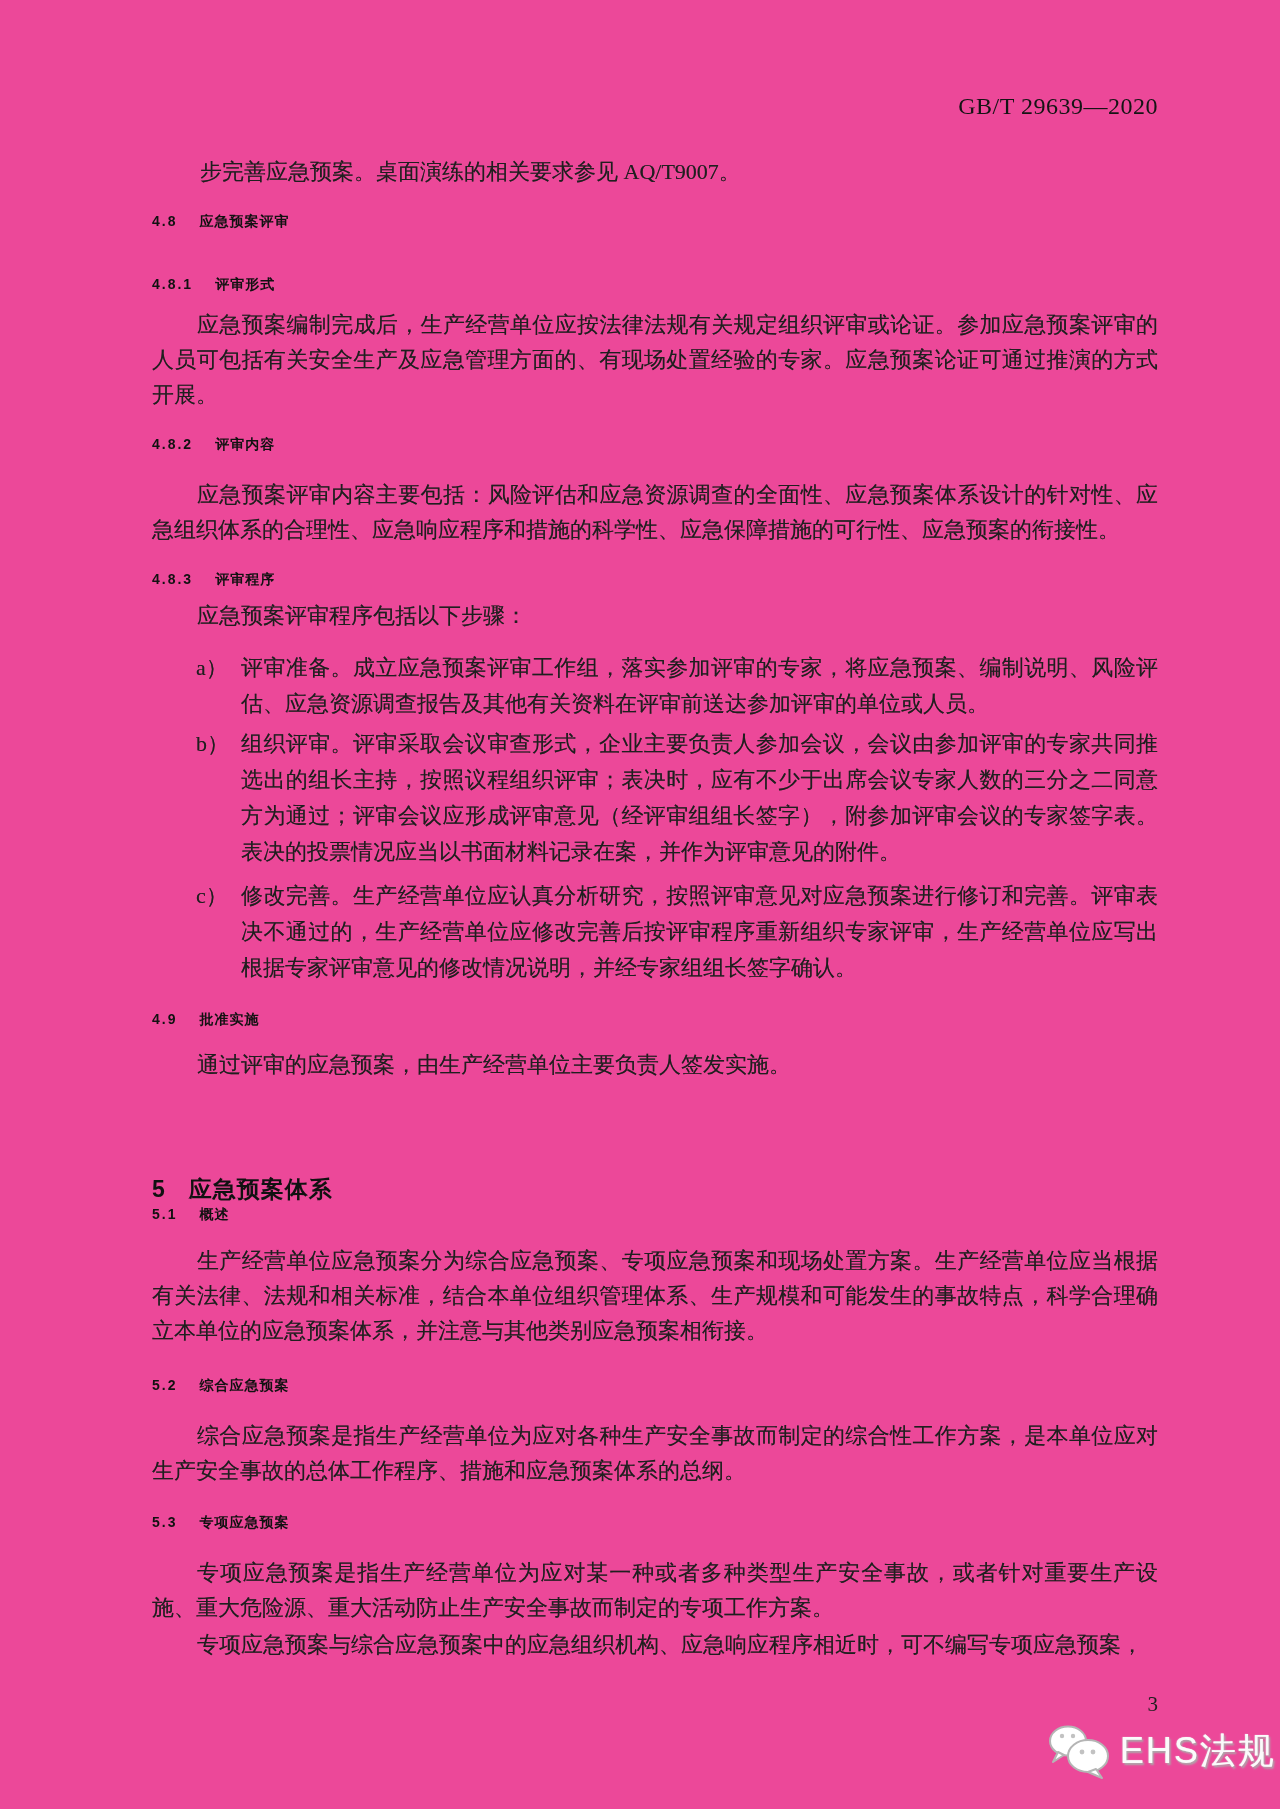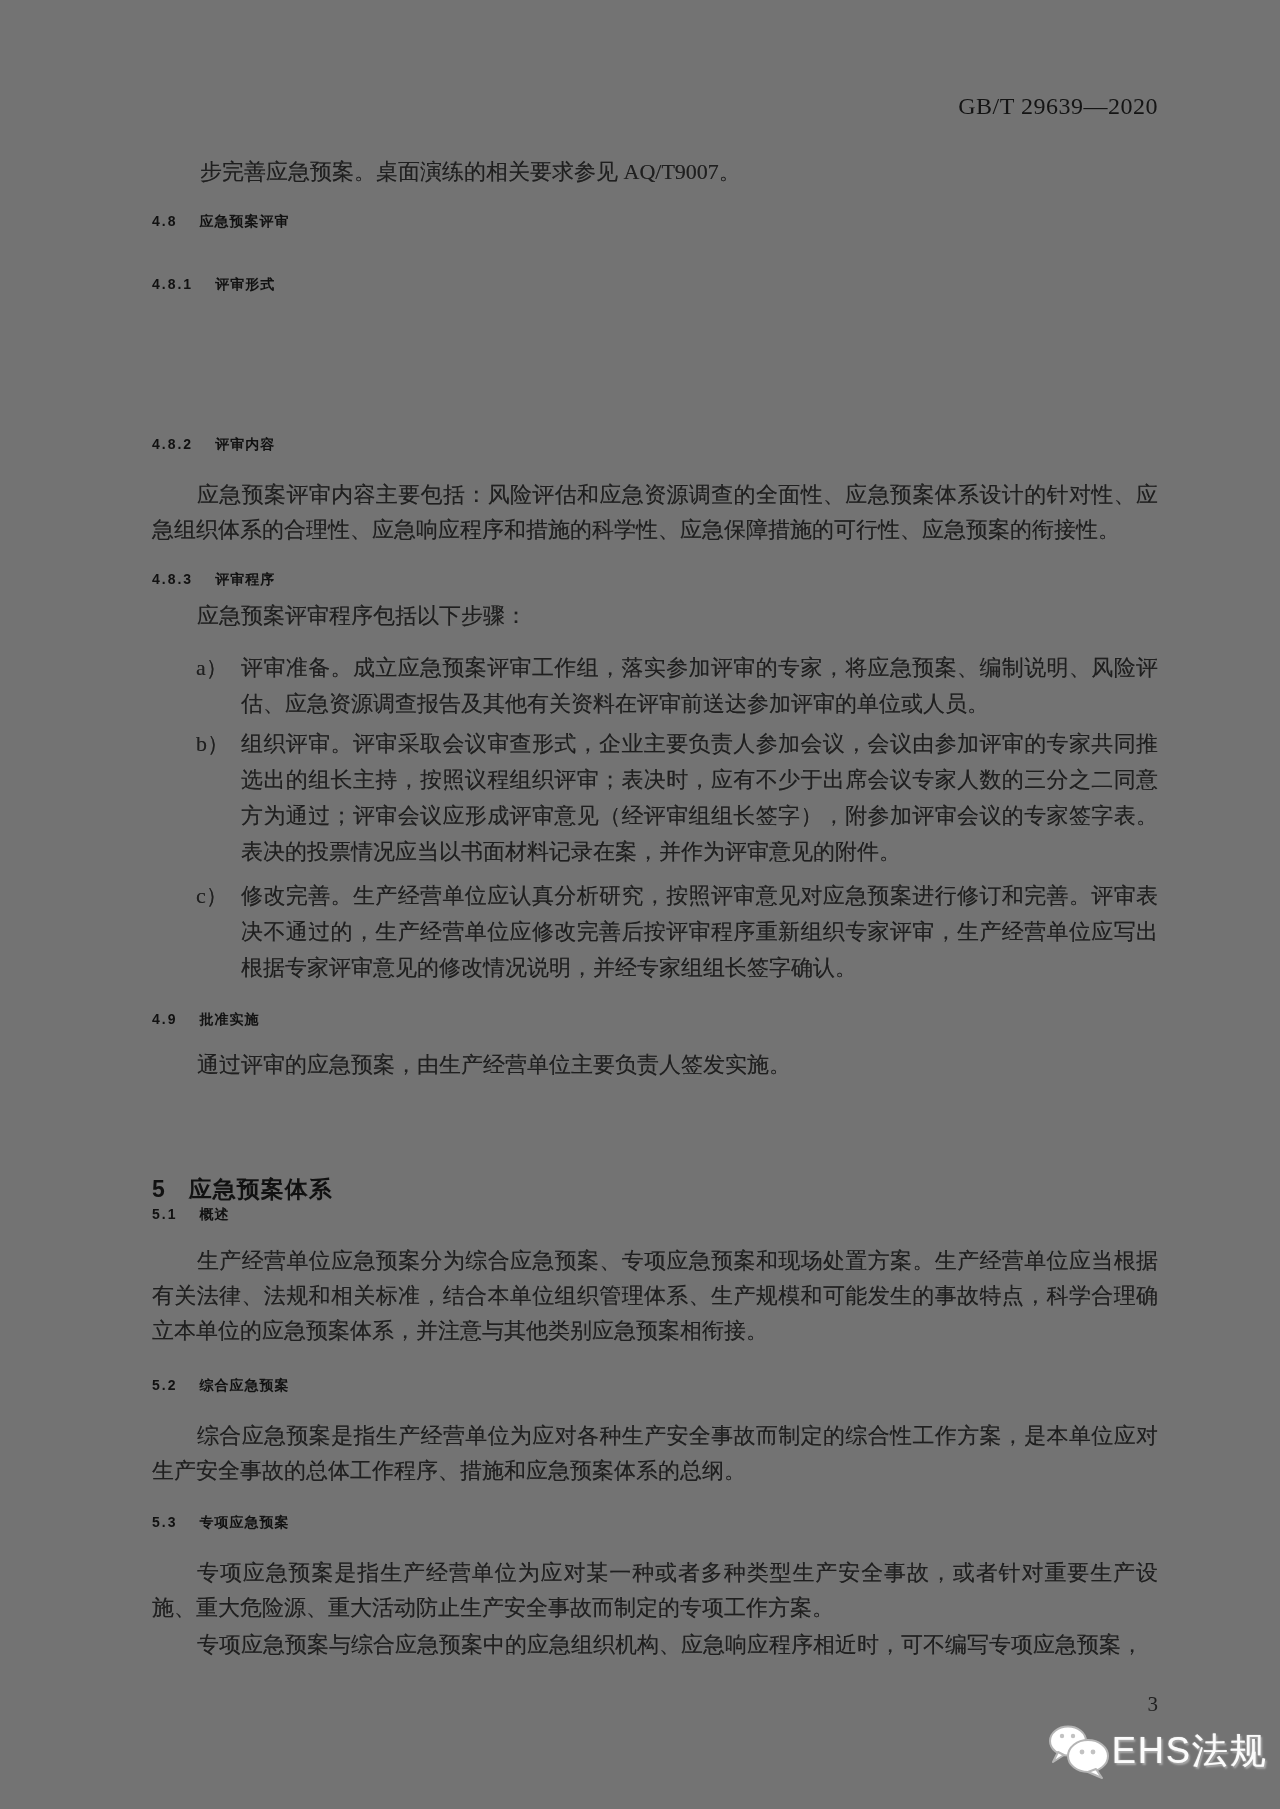--- a/index.html
+++ b/index.html
@@ -4,21 +4,21 @@
 <style>
   html, body { margin: 0; padding: 0; }
   body {
     width: 1280px; height: 1809px;
     background: #ffffff;
     font-family: "Liberation Serif", "DejaVu Serif", serif;
     color: #1f1f1f;
     position: relative;
     overflow: hidden;
   }
-  .page { position: absolute; inset: 0; background: #737373; }
+  .page { position: absolute; inset: 0; background: #ec4899; }
 
   
   .blk {
     position: absolute;
     left: 152px;
     width: 1006px;
   }
 
   .header-code {
     top: 92px;
@@ -71,21 +71,21 @@
     font-size: 21px;
     line-height: 24px;
   }
 
   .watermark {
     position: absolute;
     left: 1046px;
     top: 1722px;
     display: flex;
     align-items: center;
-    gap: 0;
+    gap: 8px;
     justify-content: flex-end;
   }
   .wm-text {
     font-family: "Liberation Sans", "DejaVu Sans", sans-serif;
     font-size: 36px;
     letter-spacing: 2px;
     color: #fbfbfb;
     text-shadow: 1.5px 1.5px 2px #ababab, -0.5px -0.5px 1px #ededed;
     white-space: nowrap;
   }
@@ -122,20 +122,21 @@
   <div class="blk para p-intro">步完善应急预案。桌面演练的相关要求参见 AQ/T9007。</div>
 
   <div class="blk heading h-4-8">
     <span class="h-num">4.8</span><span>应急预案评审</span>
   </div>
 
   <div class="blk heading h-4-8-1">
     <span class="h-num">4.8.1</span><span>评审形式</span>
   </div>
 
+  <div class="blk para indent p-4-8-1">应急预案编制完成后，生产经营单位应按法律法规有关规定组织评审或论证。参加应急预案评审的人员可包括有关安全生产及应急管理方面的、有现场处置经验的专家。应急预案论证可通过推演的方式开展。</div>
 
   <div class="blk heading h-4-8-2">
     <span class="h-num">4.8.2</span><span>评审内容</span>
   </div>
 
   <div class="blk para indent p-4-8-2">应急预案评审内容主要包括：风险评估和应急资源调查的全面性、应急预案体系设计的针对性、应急组织体系的合理性、应急响应程序和措施的科学性、应急保障措施的可行性、应急预案的衔接性。</div>
 
   <div class="blk heading h-4-8-3">
     <span class="h-num">4.8.3</span><span>评审程序</span>
   </div>

